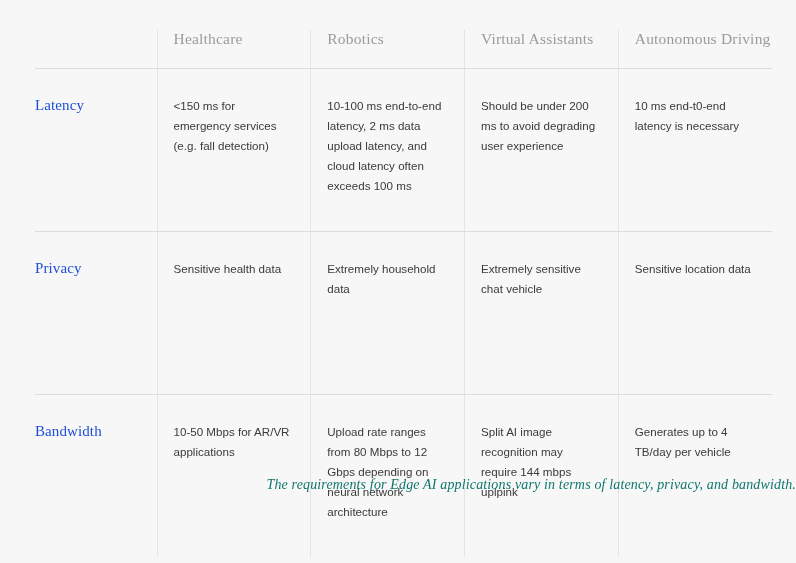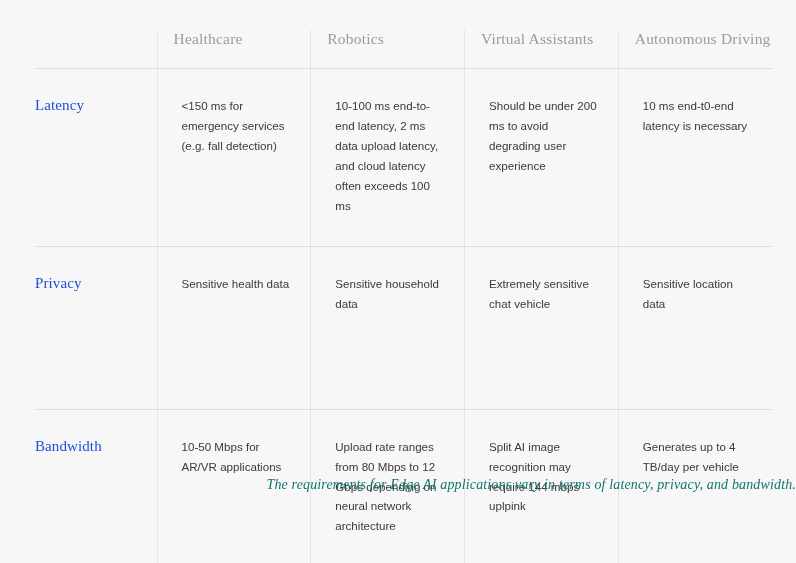--- a/index.html
+++ b/index.html
@@ -73,21 +73,21 @@
     font-family: "Liberation Serif", serif;
     font-size: 15px;
     color: #1d4ed8;
     padding: 28px 10px 0 0;
     letter-spacing: 0.1px;
     white-space: nowrap;
   }
 
   td.cell {
     border-left: 1px solid #e4e4e4;
-    padding: 27px 18px 30px 24px;
+    padding: 27px 18px 30px 16px;
     font-family: "Liberation Sans", sans-serif;
     font-size: 11.6px;
     line-height: 1.72;
     color: #3a3a3a;
   }
 
   tr.r-latency td.cell   { height: 105px; }
   tr.r-privacy td.cell   { height: 105px; }
   tr.r-bandwidth td.cell { height: 105px; }
 
@@ -143,21 +143,21 @@
           <td class="row-label">Latency</td>
           <td class="cell">&lt;150 ms for emergency services (e.g. fall detection)</td>
           <td class="cell">10-100 ms end-to-end latency, 2 ms data upload latency, and cloud latency often exceeds 100 ms</td>
           <td class="cell">Should be under 200 ms to avoid degrading user experience</td>
           <td class="cell">10 ms end-t0-end latency is necessary</td>
         </tr>
 
         <tr class="r-privacy">
           <td class="row-label">Privacy</td>
           <td class="cell">Sensitive health data</td>
-          <td class="cell">Sensitive household data</td>
+          <td class="cell">Extremely household data</td>
           <td class="cell">Extremely sensitive chat vehicle</td>
           <td class="cell">Sensitive location data</td>
         </tr>
 
         <tr class="r-bandwidth">
           <td class="row-label">Bandwidth</td>
           <td class="cell">10-50 Mbps for AR/VR applications</td>
           <td class="cell">Upload rate ranges from 80 Mbps to 12 Gbps depending on neural network architecture</td>
           <td class="cell">Split AI image recognition may require 144 mbps uplpink</td>
           <td class="cell">Generates up to 4 TB/day per vehicle</td>

